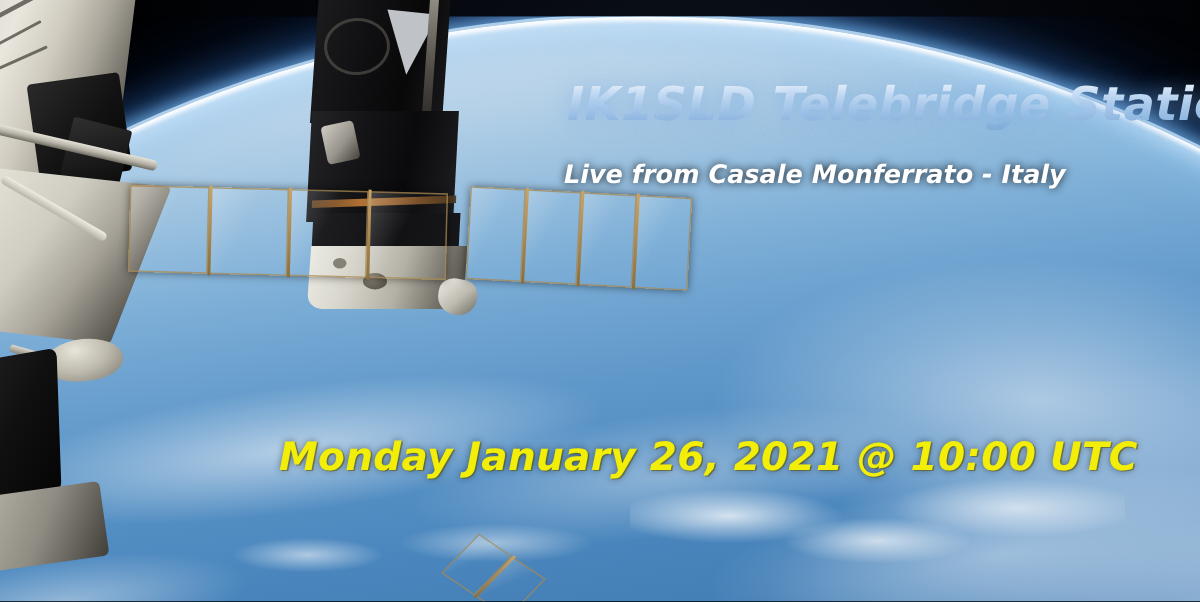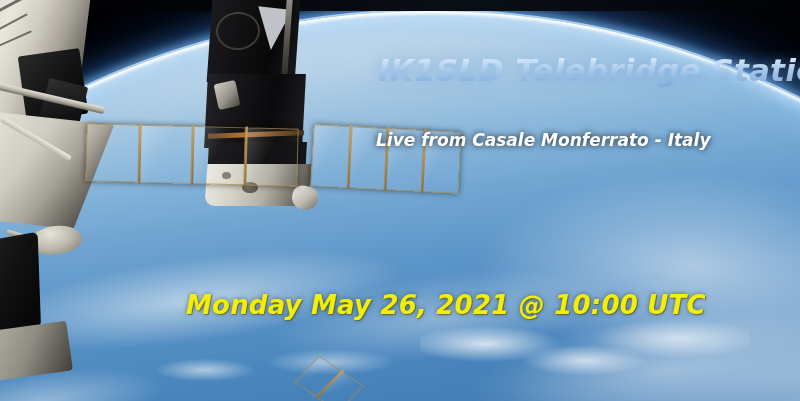--- a/index.html
+++ b/index.html
@@ -361,21 +361,20 @@
   .subtitle{
     position:absolute;
     left:376px;top:107px;
     font-family:"DejaVu Sans","Liberation Sans",sans-serif;
     font-size:17px;
     font-weight:bold;
     font-style:italic;
     color:#ffffff;
     text-shadow:0 0 6px rgba(0,0,0,.85);
     white-space:nowrap;
-    margin-top:23px;
   }
   .event-line1{
     position:absolute;
     left:166px;top:238px;
     font-family:"DejaVu Sans","Liberation Sans",sans-serif;
     font-size:31px;
     font-weight:bold;
     font-style:italic;
     color:#f2ee08;
     letter-spacing:.3px;
@@ -468,15 +467,15 @@
   </div>
 
   <div class="panel" id="panel-small">
     <div class="seg" style="left:0;width:50%;"></div>
     <div class="seg" style="left:50%;width:50%;"></div>
     <div class="spar" style="left:50%;"></div>
   </div>
 
   <div class="title">IK1SLD Telebridge Station</div>
   <div class="subtitle">Live from Casale Monferrato - Italy</div>
-  <div class="event-line2">Monday May 26, 2021 @ 10:00 UTC</div>
+  <div class="event-line2">Monday January 26, 2021 @ 10:00 UTC</div>
 
 </div>
 
 </body></html>

